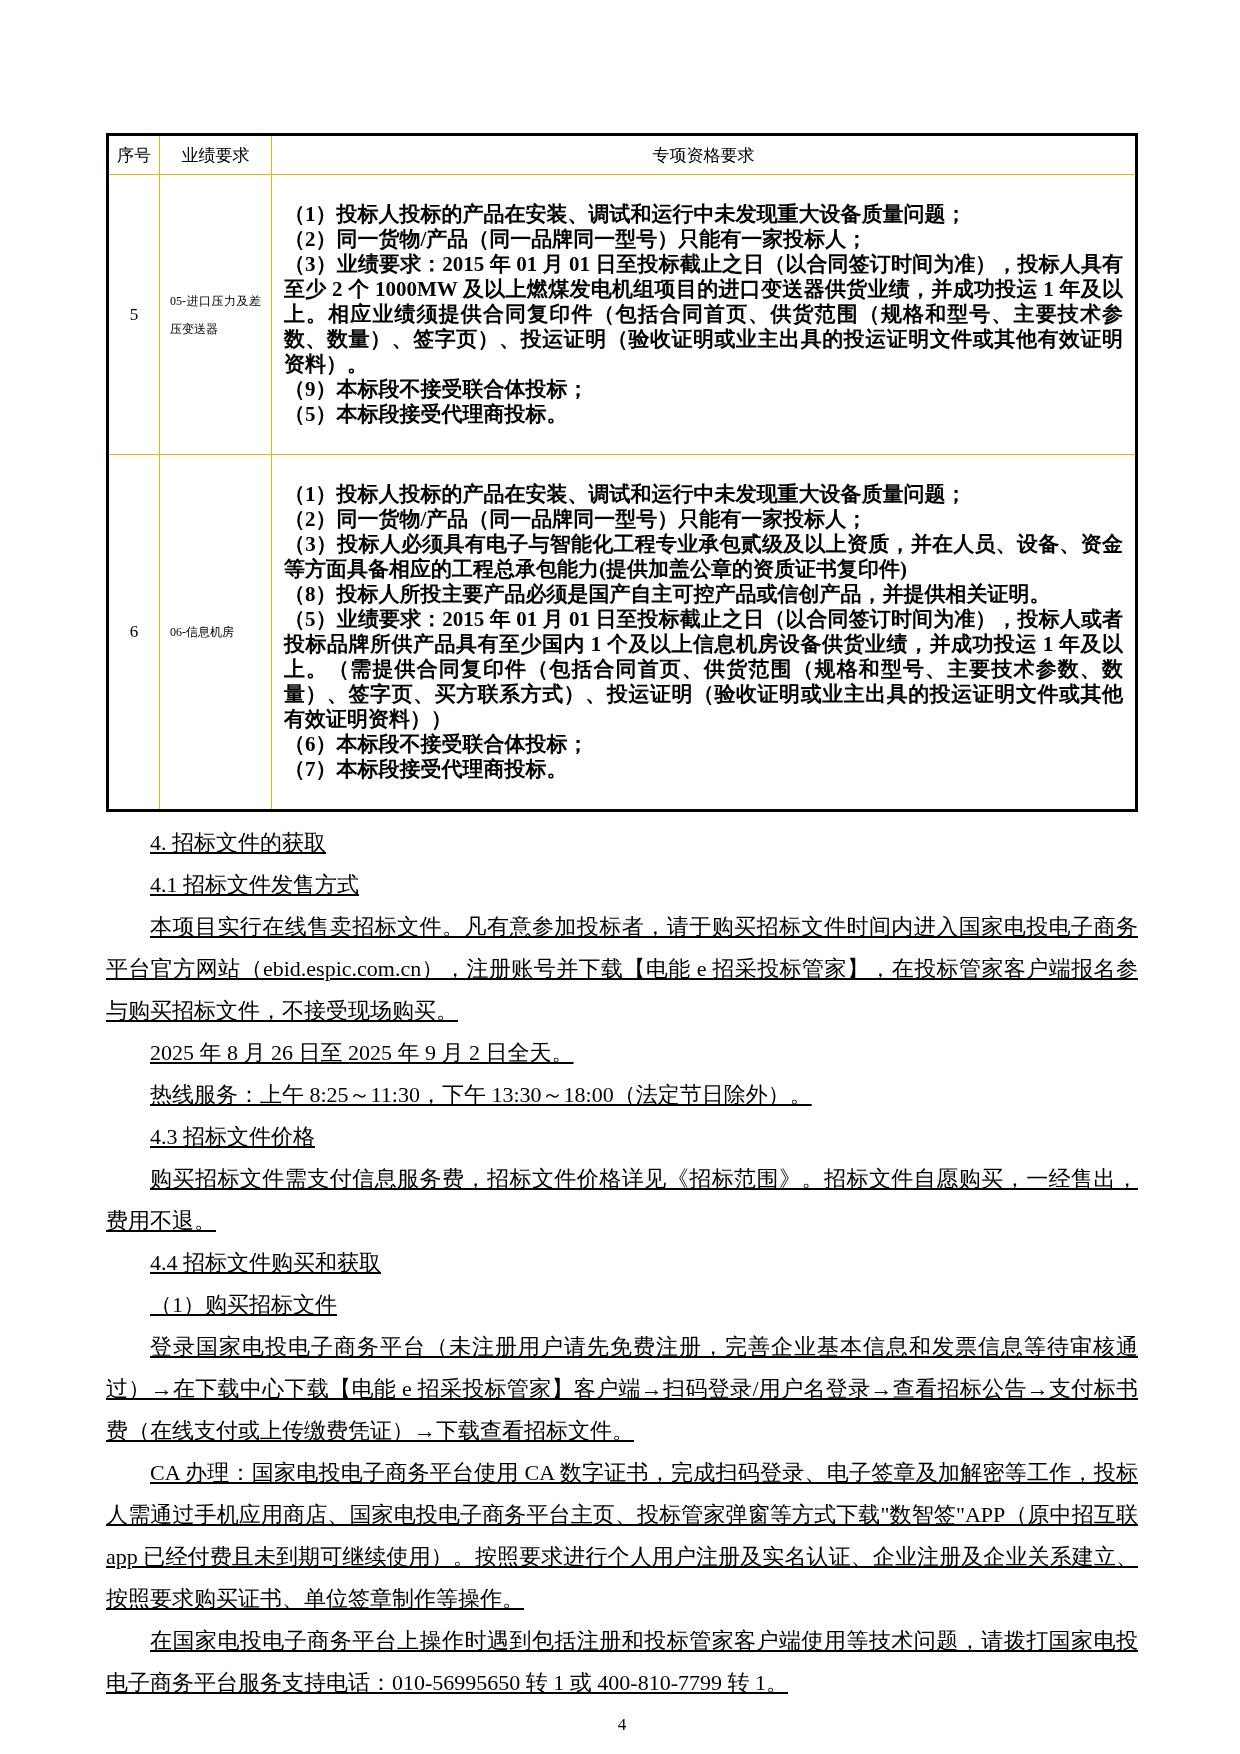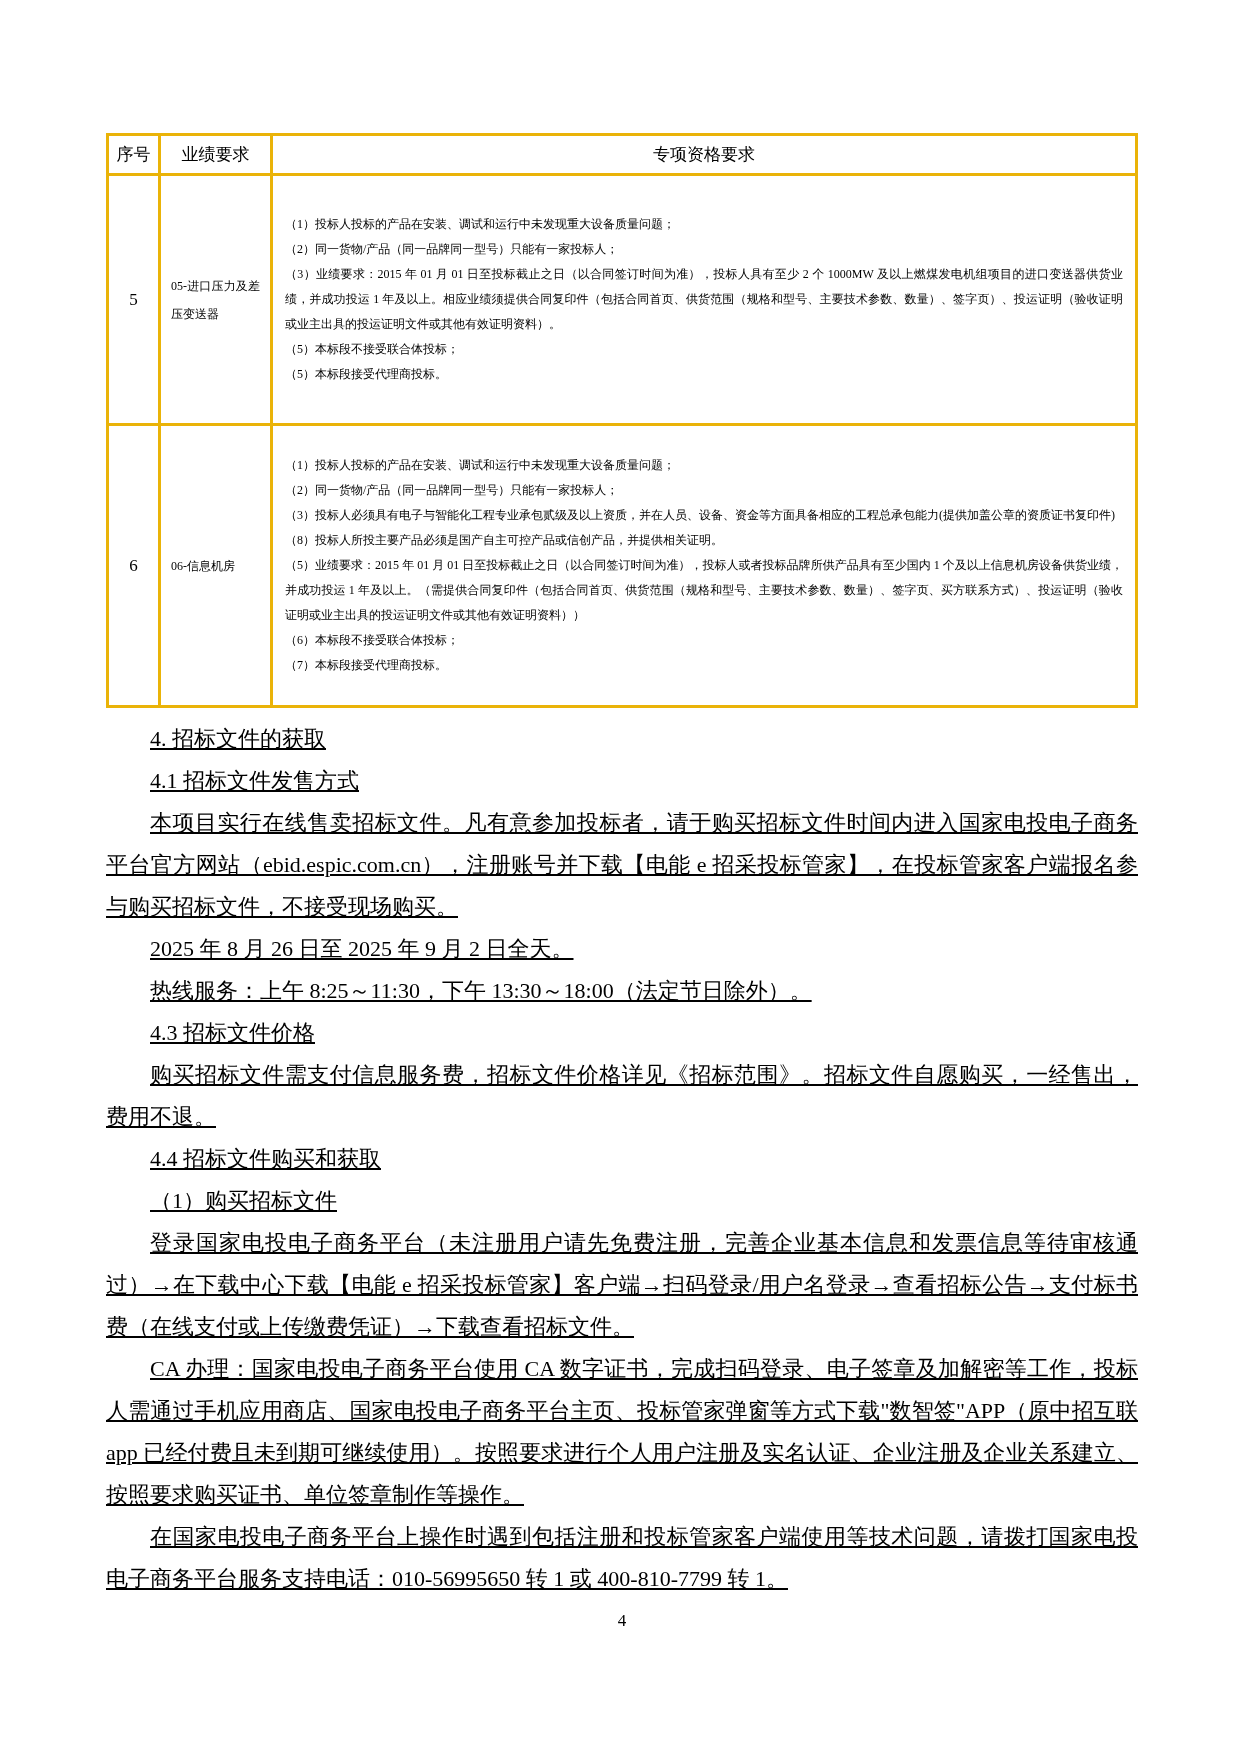--- a/index.html
+++ b/index.html
@@ -16,21 +16,21 @@
     height: 100%;
     padding: 133px 102px 0 106px;
   }
   table.qual {
     width: 100%;
     border-collapse: collapse;
     border: 3px solid #000;
     table-layout: fixed;
   }
   table.qual th, table.qual td {
-    border: 3px solid #eab308;
+    border: 1px solid #eab308;
     vertical-align: middle;
   }
   thead th {
     height: 40px;
     font-weight: normal;
     font-size: 17px;
     text-align: center;
     padding: 0 4px;
   }
   td.col-no {
@@ -39,22 +39,23 @@
   }
   td.col-section {
     font-size: 12px;
     line-height: 28px;
     padding: 0 10px;
     text-align: justify;
     text-justify: inter-character;
     word-break: break-all;
   }
   td.col-req {
-    font-size: 12px;
+    font-size: 21px;
     padding: 27px 12px;
+    font-weight: bold;
   }
   .req-line {
     line-height: 25px;
     text-align: justify;
   }
   tbody tr:first-child { height: 250px; }
   tbody tr:last-child  { height: 278px; }
   .doc-body { margin-top: 10px; text-decoration: underline; }
   .para {
     margin: 0;
@@ -89,21 +90,21 @@
       </tr>
     </thead>
     <tbody>
         <tr>
           <td class="col-no">5</td>
           <td class="col-section">05-进口压力及差压变送器</td>
           <td class="col-req">
             <div class="req-line">（1）投标人投标的产品在安装、调试和运行中未发现重大设备质量问题；</div>
             <div class="req-line">（2）同一货物/产品（同一品牌同一型号）只能有一家投标人；</div>
             <div class="req-line">（3）业绩要求：2015 年 01 月 01 日至投标截止之日（以合同签订时间为准），投标人具有至少 2 个 1000MW 及以上燃煤发电机组项目的进口变送器供货业绩，并成功投运 1 年及以上。相应业绩须提供合同复印件（包括合同首页、供货范围（规格和型号、主要技术参数、数量）、签字页）、投运证明（验收证明或业主出具的投运证明文件或其他有效证明资料）。</div>
-            <div class="req-line">（5）本标段不接受联合体投标；</div>
+            <div class="req-line">（9）本标段不接受联合体投标；</div>
             <div class="req-line">（5）本标段接受代理商投标。</div>
           </td>
         </tr>
         <tr>
           <td class="col-no">6</td>
           <td class="col-section">06-信息机房</td>
           <td class="col-req">
             <div class="req-line">（1）投标人投标的产品在安装、调试和运行中未发现重大设备质量问题；</div>
             <div class="req-line">（2）同一货物/产品（同一品牌同一型号）只能有一家投标人；</div>
             <div class="req-line">（3）投标人必须具有电子与智能化工程专业承包贰级及以上资质，并在人员、设备、资金等方面具备相应的工程总承包能力(提供加盖公章的资质证书复印件)</div>

